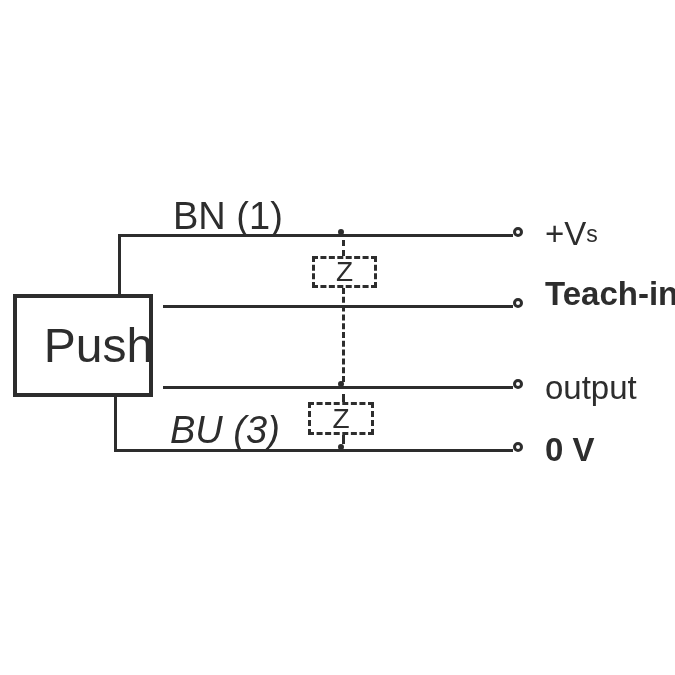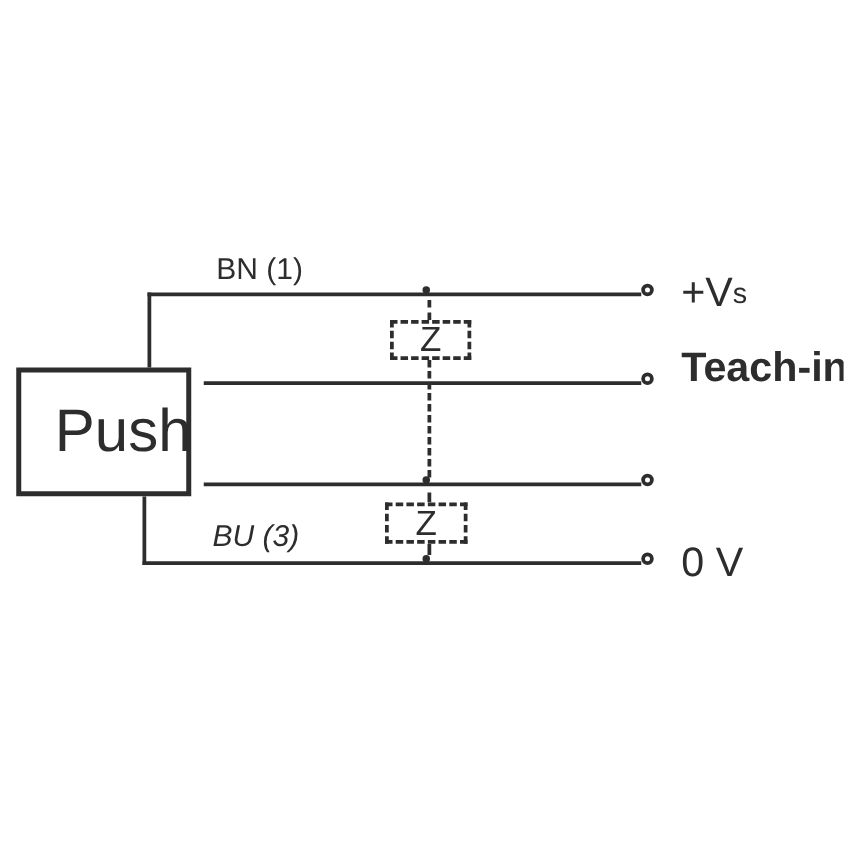--- a/index.html
+++ b/index.html
@@ -54,21 +54,21 @@
   
   .terminal {
     width: 10px; height: 10px;
     border: 3px solid var(--ink); border-radius: 50%;
     background: var(--bg);
     left: 513px;
   }
 
   
   .wire-label {
-    font-size: 24px; line-height: 36px; white-space: nowrap; text-align: center;
+    font-size: 38px; line-height: 36px; white-space: nowrap; text-align: center;
   }
 
   
   .term-label {
     left: 545px; height: 36px;
     display: flex; align-items: center;
     font-size: 33px; line-height: 36px; white-space: nowrap;
   }
   .term-label .sub { font-size: 23px; line-height: 23px; }
 </style>
@@ -110,15 +110,16 @@
   <div class="abs terminal" style="top:227px;"></div>
   <div class="abs terminal" style="top:298px;"></div>
   <div class="abs terminal" style="top:379px;"></div>
   <div class="abs terminal" style="top:442px;"></div>
 
   <div class="abs term-label" style="top:216px;">
     <span>+V</span>
       <span class="sub">s</span>
   </div>
   <div class="abs term-label" style="top:276px;font-weight:bold;">Teach-in</div>
-  <div class="abs term-label" style="top:432px;">0 V</div>
+  <div class="abs term-label" style="top:370px;">output</div>
+  <div class="abs term-label" style="top:432px;font-weight:bold;">0 V</div>
 
 </div>
 
 </body></html>

